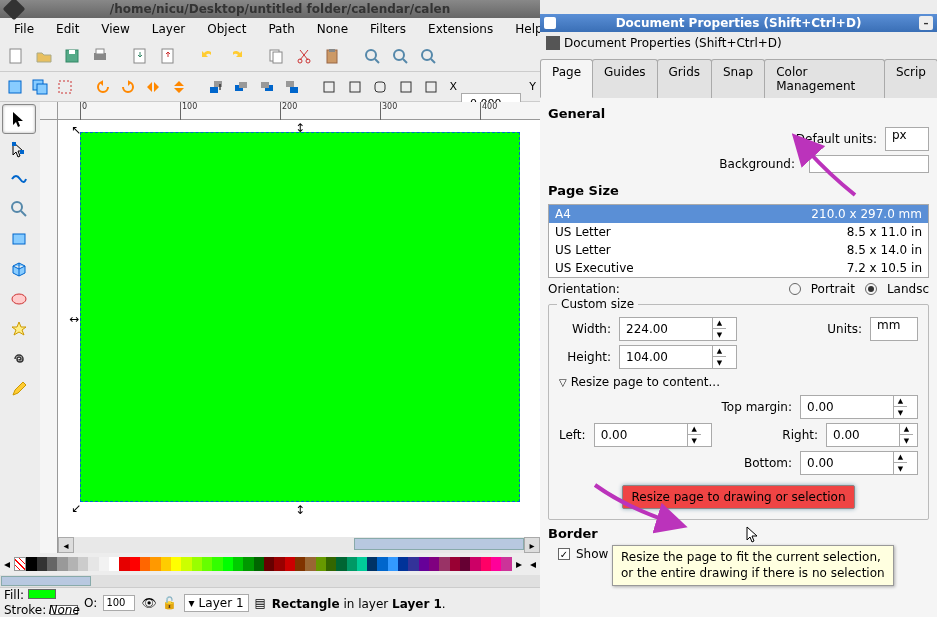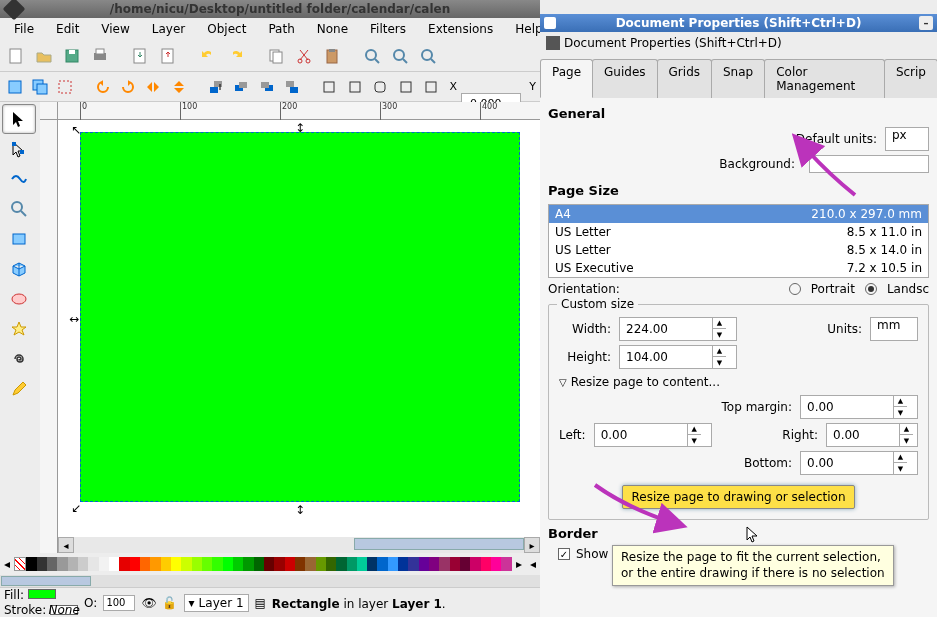--- a/index.html
+++ b/index.html
@@ -93,21 +93,21 @@
 .groupbox .legend { position:absolute; top:-8px; left:8px; background:#f5f5f5; padding:0 4px; font-size:12px; }
 .num-input { display:flex; align-items:center; border:1px solid #aaa; background:#fff; height:24px; width:118px; }
 .num-input input { border:none; outline:none; padding:0 6px; width:92px; font-size:12px; height:22px; }
 .num-input .spin { width:14px; display:flex; flex-direction:column; }
 .num-input .spin span { height:11px; font-size:7px; display:flex; align-items:center; justify-content:center; border-left:1px solid #aaa; }
 .num-input .spin span:first-child { border-bottom:1px solid #aaa; }
 
 .expand-row { display:flex; align-items:center; gap:4px; margin:6px 0; }
 .expander { font-size:10px; }
 
-.resize-btn { border:1px solid #888; background:#fde047; padding:4px 8px; border-radius:2px; display:inline-block; box-shadow: 0 0 4px #8ab; }
+.resize-btn { border:1px solid #888; background:#ef4444; padding:4px 8px; border-radius:2px; display:inline-block; box-shadow: 0 0 4px #8ab; }
 .tooltip-box { position:absolute; background:#ffffe0; border:1px solid #999; padding:4px 8px; font-size:12px; box-shadow:1px 1px 3px rgba(0,0,0,0.3); line-height:1.3; }
 
 .checkbox { width:12px; height:12px; border:1px solid #666; display:inline-flex; align-items:center; justify-content:center; background:#fff; font-size:10px; }
 .checkbox.checked::after { content:'✓'; font-size:10px; }
 
 
 .arrow-annot { position:absolute; pointer-events:none; }
 .arrow-annot svg { overflow:visible; }
 
 .cursor-img { position:absolute; width:14px; height:18px; pointer-events:none; }

